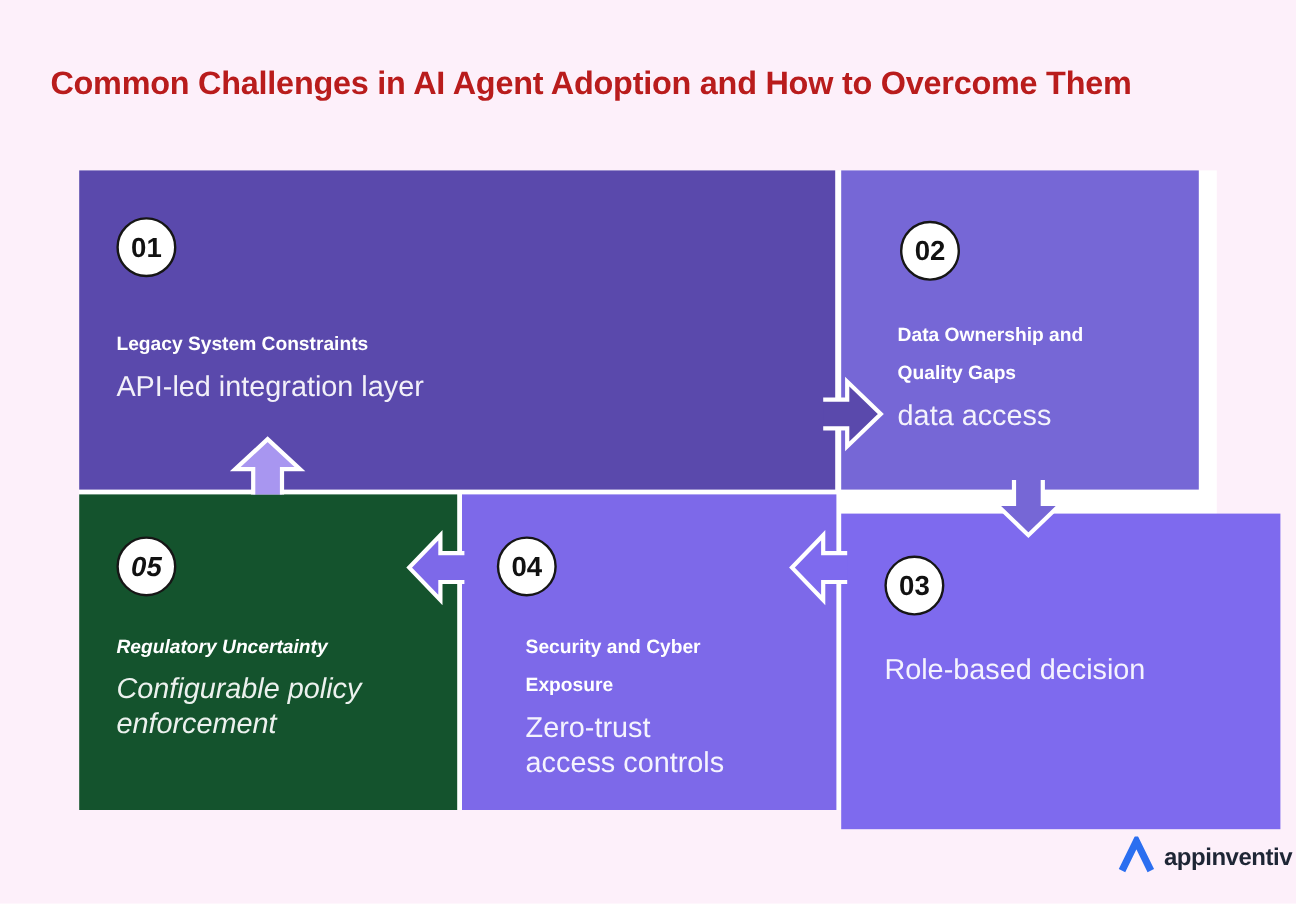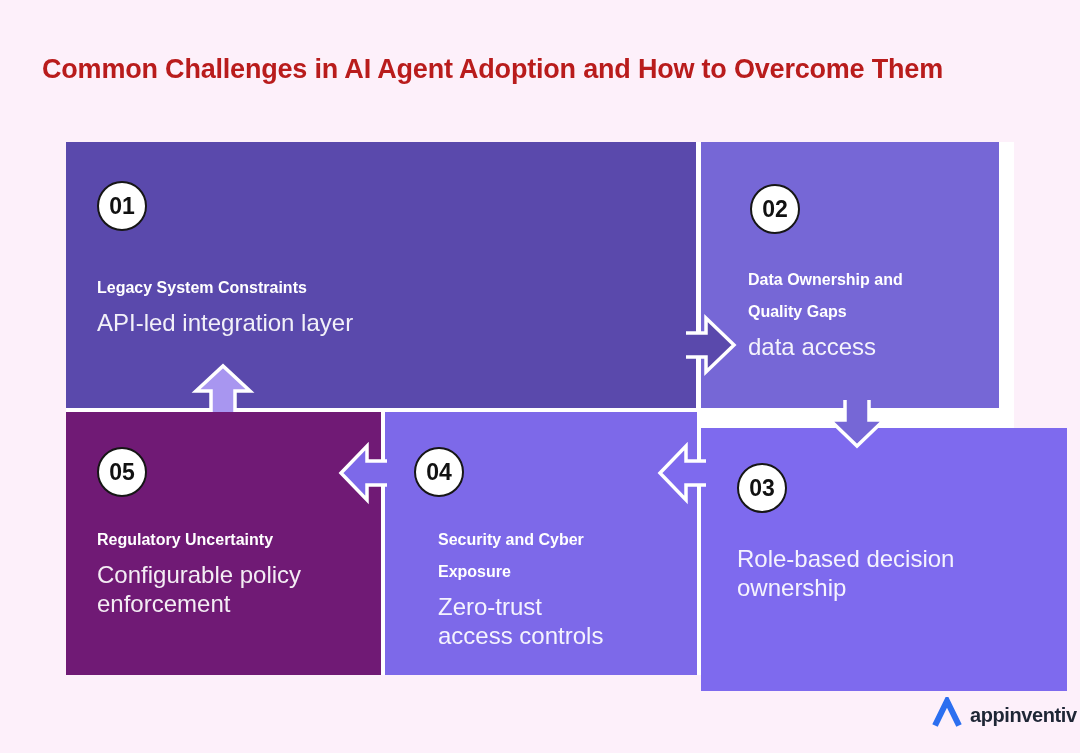--- a/index.html
+++ b/index.html
@@ -125,21 +125,21 @@
         <div class="block-heading">
           <div>Data Ownership and</div>
           <div>Quality Gaps</div>
         </div>
         <div class="block-sub">
           <div>data access</div>
         </div>
       </div>
     </div>
 
-    <div class="block block-05" style="background: #701a75;">
+    <div class="block block-05" style="background: #14532d; font-style: italic;">
       <div class="num-circle">
         <span>05</span>
       </div>
       <div class="block-text">
         <div class="block-heading">
           <div>Regulatory Uncertainty</div>
         </div>
         <div class="block-sub">
           <div>Configurable policy</div>
           <div>enforcement</div>
@@ -163,21 +163,20 @@
       </div>
     </div>
 
     <div class="block block-03" style="background: rgb(126, 106, 238);">
       <div class="num-circle">
         <span>03</span>
       </div>
       <div class="block-text">
         <div class="block-sub">
           <div>Role-based decision</div>
-          <div>ownership</div>
         </div>
       </div>
     </div>
 
     <div class="arrow arrow-01-02">
       <svg width="50" height="58" viewBox="0 0 50 58">
         <polygon points="0,17 20,17 20,2 48,29 20,56 20,41 0,41" fill="#5a49ac"></polygon>
         <polyline points="0,17 20,17 20,2 48,29 20,56 20,41 0,41" fill="none" stroke="#ffffff" stroke-width="3.5" stroke-linejoin="miter"></polyline>
       </svg>
     </div>

